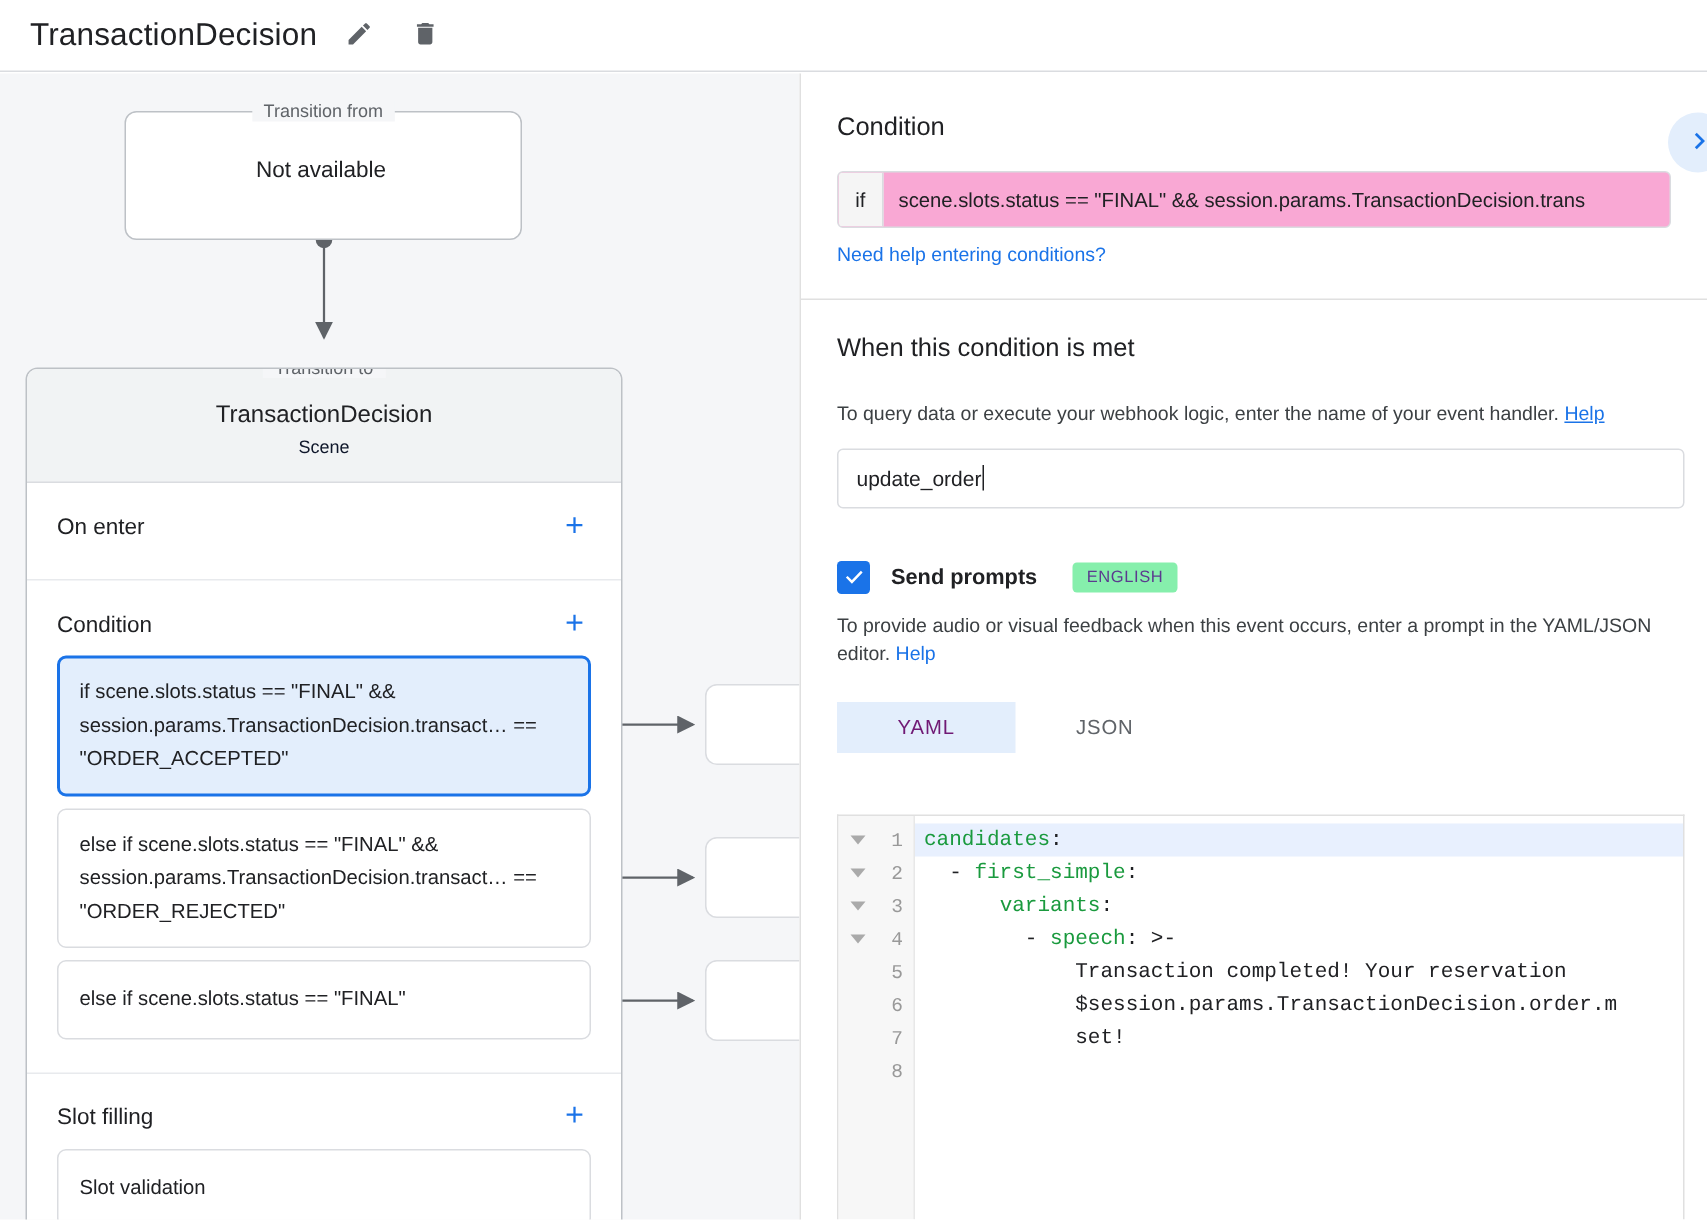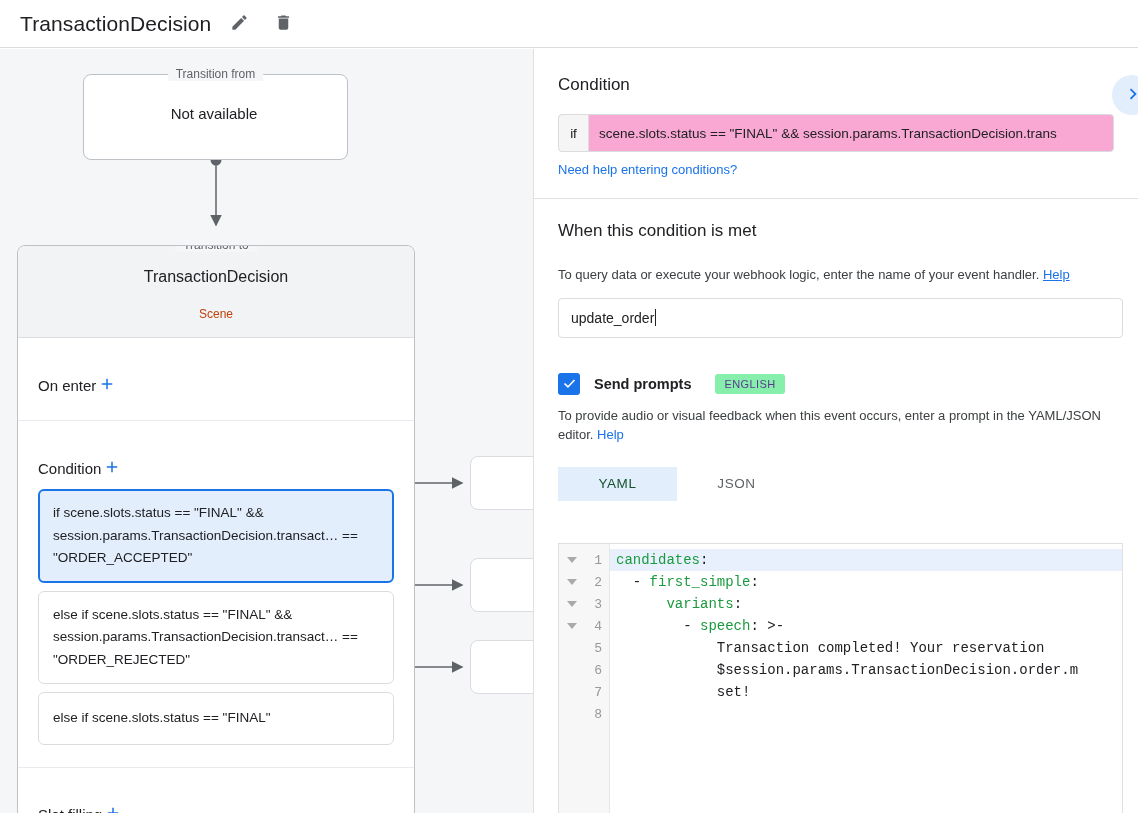--- a/index.html
+++ b/index.html
@@ -79,27 +79,27 @@
   #scene-card {
     position: absolute; left: 17px; top: 196px; width: 398px;
     border: 1px solid #bdc1c6; border-radius: 8px;
     background: #ffffff; overflow: hidden;
   }
   #scene-header {
     background: #f1f3f4; padding: 22px 0 16px; text-align: center;
     border-bottom: 1px solid #dadce0;
   }
   #scene-title { font-size: 16px; color: #202124; }
-  #scene-subtitle { font-size: 12px; color: #c2410c; margin-top: 21px; }
+  #scene-subtitle { font-size: 12px; color: #0f172a; margin-top: 5px; }
 
   .scene-section { border-bottom: 1px solid #e8eaed; padding: 0 0 14px; }
   .scene-section:last-child { border-bottom: none; }
   .section-head {
-    display: flex; align-items: center; 
-    padding: 36px 20px 10px;
+    display: flex; align-items: center; justify-content: space-between;
+    padding: 18px 20px 10px;
   }
   .section-title { font-size: 15px; color: #202124; }
   .add-btn {
     border: none; background: transparent; cursor: pointer; padding: 0;
     width: 22px; height: 22px; display: flex; align-items: center; justify-content: center;
   }
   .add-btn svg { fill: #1a73e8; }
 
   .cond-card {
     margin: 0 20px 8px 20px;
@@ -188,21 +188,21 @@
 
   #send-prompts-row { margin-top: 35px; }
 
   #editor-tabs { display: flex; margin-top: 22px; }
   .editor-tab {
     width: 119px; height: 34px; display: flex; align-items: center; justify-content: center;
     font-size: 13.5px; letter-spacing: 0.6px; cursor: pointer;
     border: none; background: transparent; color: #5f6368;
     font-family: "Liberation Sans", sans-serif;
   }
-  .editor-tab.active { background: #e3eefc; color: #14532d; }
+  .editor-tab.active { background: #e3eefc; color: #701a75; }
 
   
   #code-editor {
     position: absolute; left: 557px - 533px; left: 24px; top: 494px;
     width: 565px; height: 270px;
     border: 1px solid #e0e0e0; border-bottom: none;
     background: #ffffff; display: flex; overflow: hidden;
     font-family: "Liberation Mono", monospace;
   }
   #editor-gutter {

